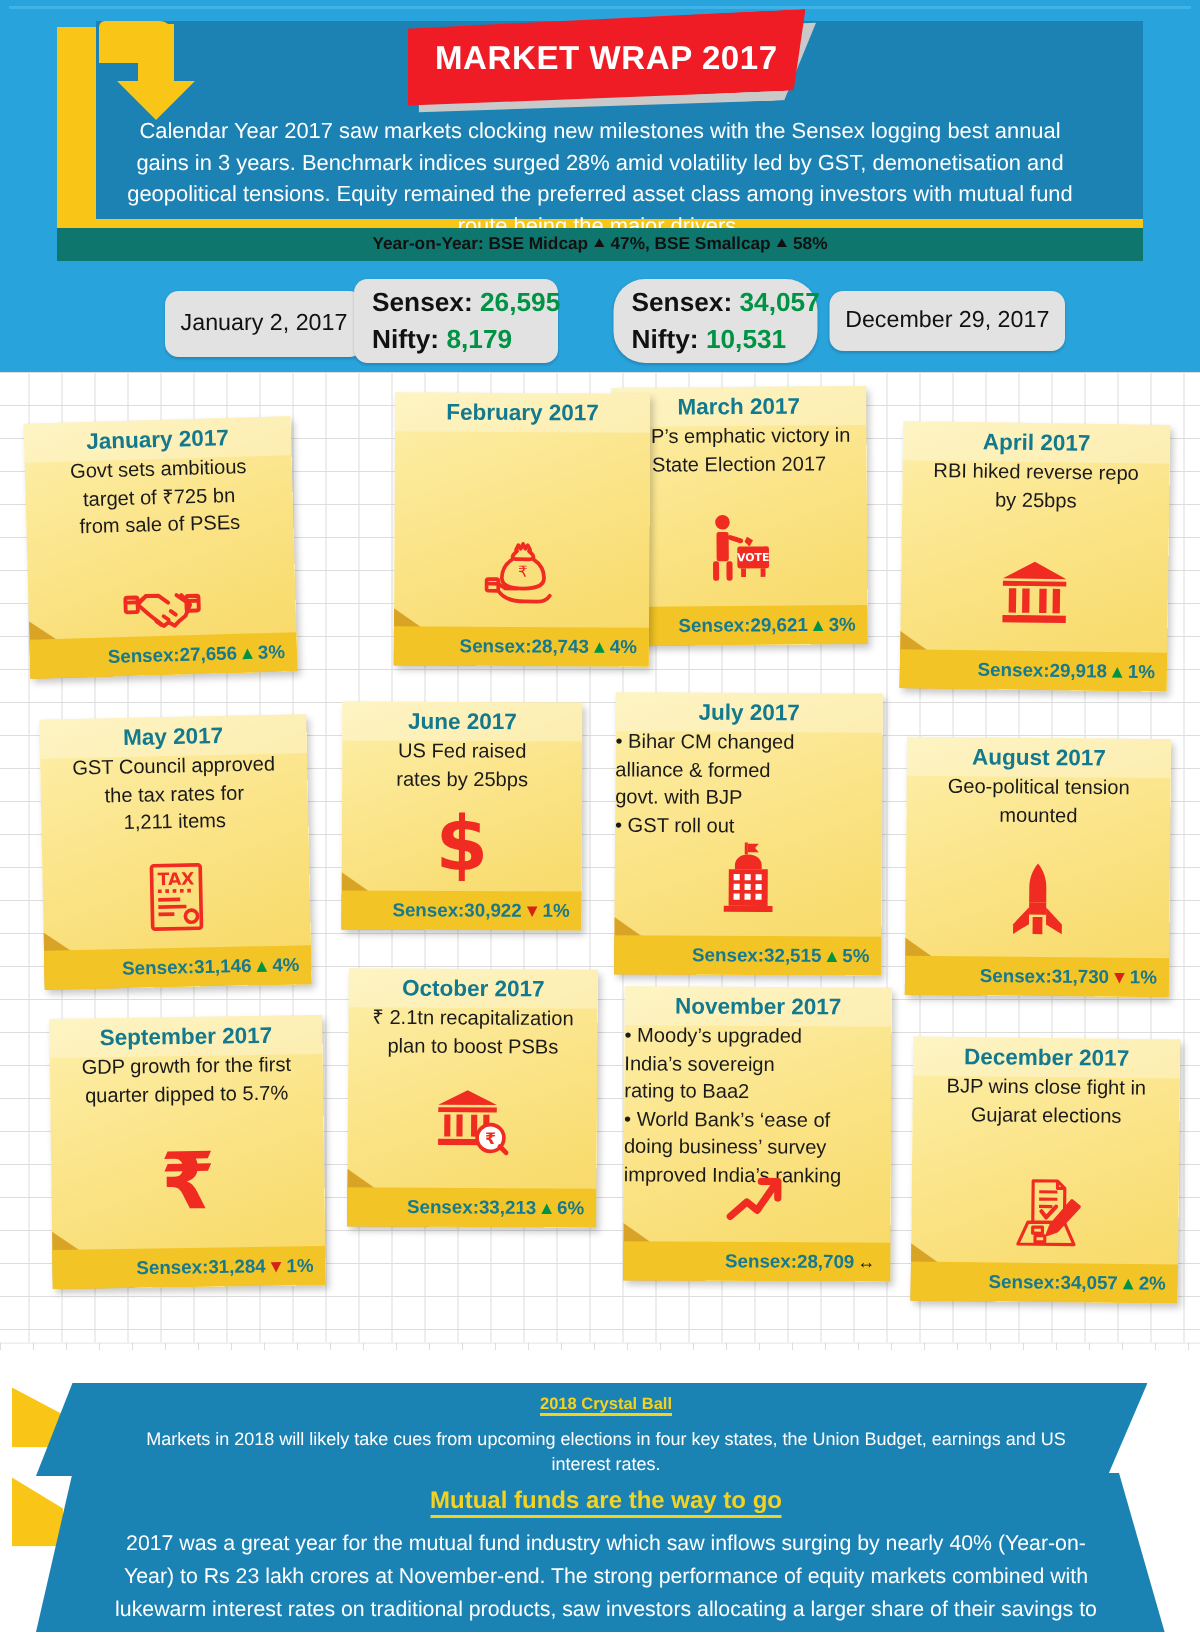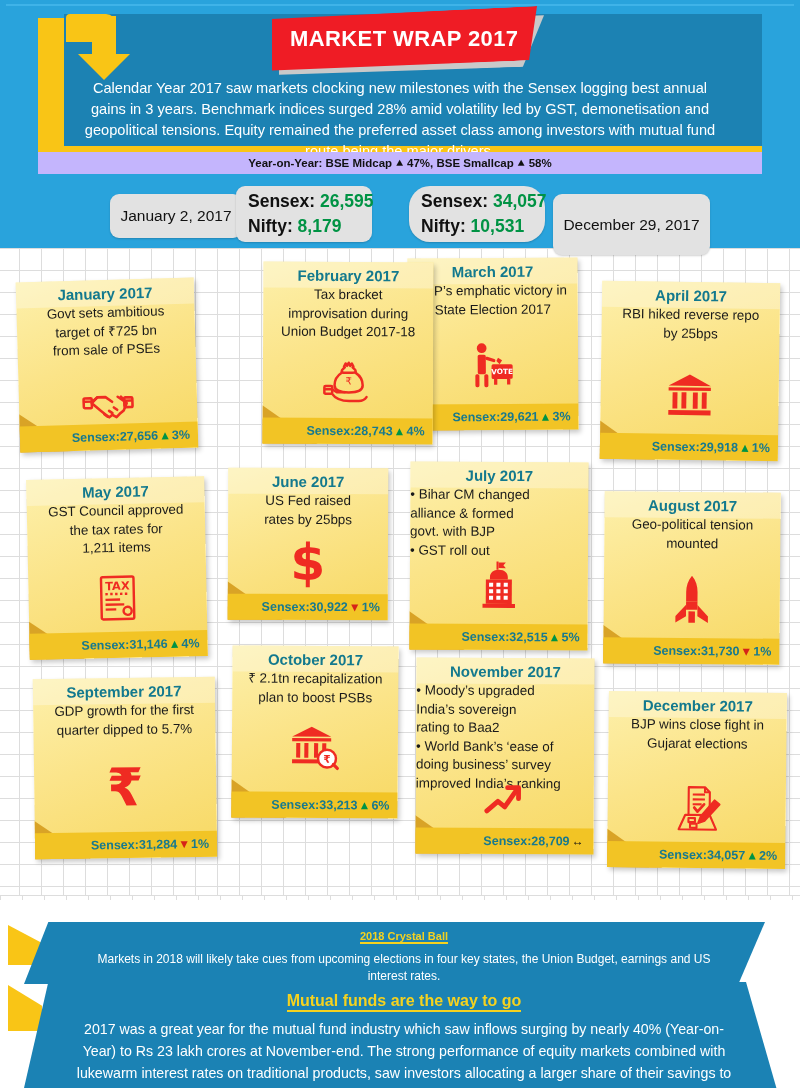--- a/index.html
+++ b/index.html
@@ -83,34 +83,34 @@
     white-space:nowrap;
   }
 
   .intro{
     position:absolute;left:76px;top:78px;width:648px;
     color:#ffffff;font-size:14.6px;line-height:21px;text-align:center;
   }
 
   .yoy{
     position:absolute;left:38px;top:152px;width:724px;height:22px;
-    background:#c4b5fd;
+    background:#0f766e;
     display:flex;align-items:center;justify-content:center;
     color:#111111;font-size:11.5px;font-weight:600;
   }
   .yoy .up{font-size:11px;}
 
   
   .pill{
     position:absolute;background:#e2e2e2;border-radius:9px;
     display:flex;align-items:center;justify-content:center;
     color:#111111;box-shadow:0 1px 2px rgba(0,0,0,.18);
   }
   #pill-jan-date{left:110px;top:194px;width:132px;height:44px;font-size:15.5px;}
-  #pill-dec-date{left:553px;top:194px;width:157px;height:61px;font-size:15.5px;}
+  #pill-dec-date{left:553px;top:194px;width:157px;height:40px;font-size:15.5px;}
   #pill-jan-vals{left:236px;top:186px;width:124px;height:56px;flex-direction:column;align-items:flex-start;padding-left:12px;}
   #pill-dec-vals{left:409px;top:186px;width:124px;height:56px;flex-direction:column;align-items:flex-start;padding-left:12px;border-radius:21px;}
   .pill-line{font-size:17.5px;font-weight:700;line-height:25px;white-space:nowrap;}
   .pill-num{color:#009344;}
 
   
   .note{
     position:absolute;
     background:linear-gradient(160deg,#fdf0ab 0%, #fbe489 45%, #f7d862 100%);
     box-shadow:2px 3px 5px rgba(0,0,0,.22);
@@ -271,25 +271,20 @@
         <div class="footer">
           <span>Sensex: </span>
           <span>27,656</span>
           <span class="up">▲</span>
           <span>3%</span>
         </div>
       </div>
       <div class="note" style="left: 218px; top: 262px; width: 170px; height: 182px; transform: rotate(0.3deg); z-index: 19; margin-left: 45px;">
         <div class="band"></div>
         <div class="month">February 2017</div>
-        <div class="ntext">
-          <div>Tax bracket</div>
-          <div>improvisation during</div>
-          <div>Union Budget 2017-18</div>
-        </div>
         <div class="icon-wrap" style="top: 96px;">
           <svg width="50" height="50" viewBox="0 0 64 64" fill="none" stroke="#ef2b22" stroke-width="3.2" stroke-linecap="round" stroke-linejoin="round">
             <path d="M28 12c-2 2-4 3-4 5 0 1 2 2 4 2h10c2 0 4-1 4-2 0-2-2-3-4-5"></path>
       <path d="M27 11l2-4 2 3 2-4 2 4 2-3 2 4"></path>
       <path d="M24 19c-6 4-9 10-9 16 0 6 6 9 18 9s18-3 18-9c0-6-3-12-9-16"></path>
       <text x="33" y="34" font-size="13" fill="#ef2b22" stroke="none" text-anchor="middle" font-family="DejaVu Sans">₹</text>
       <path d="M4 40h8l6 4h10"></path>
             <rect x="2" y="36" width="10" height="10" rx="1.5"></rect>
       <path d="M12 46c4 6 12 9 22 9h12c4 0 8-2 10-5"></path>
           </svg>

